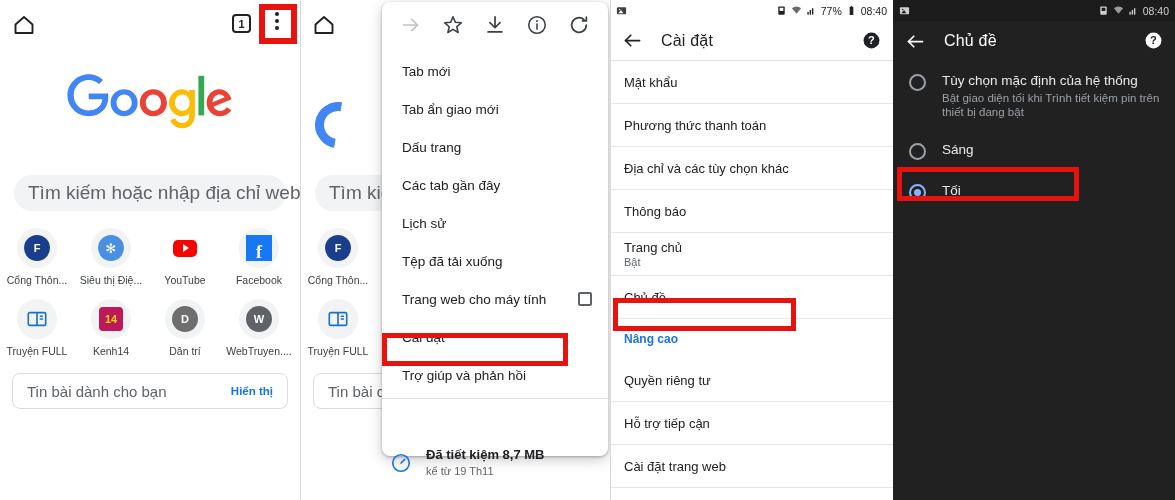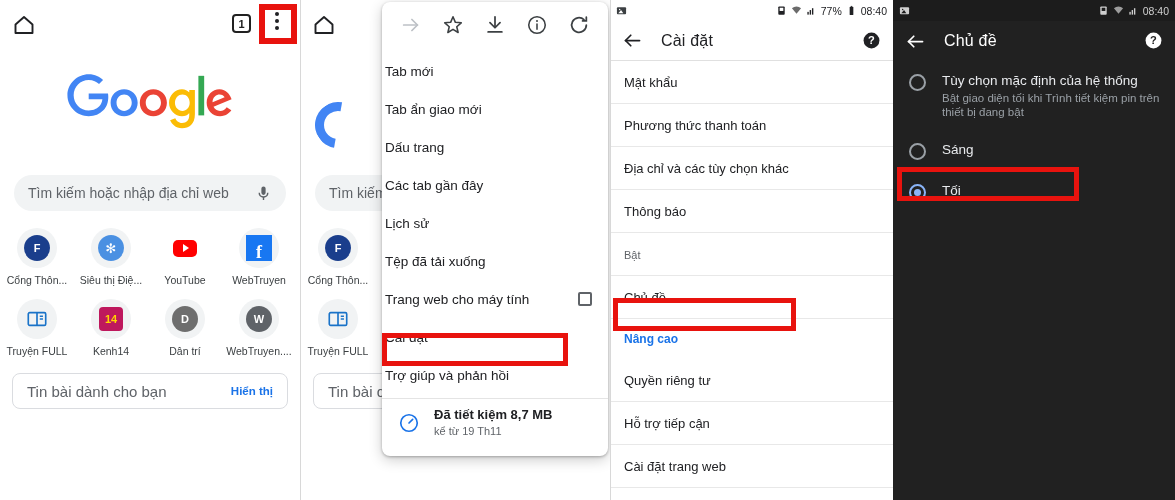--- a/index.html
+++ b/index.html
@@ -30,21 +30,21 @@
   .dots-wrap { position: absolute; top: 12px; left: 265px; width: 24px; height: 24px; }
   .dot { width: 4px; height: 4px; border-radius: 50%; background: #202124; margin: 0 auto 3px; }
 
   .glogo { margin: 26px auto 0; width: 170px; height: 56px; display: block; }
 
   .searchbar {
     position: absolute; left: 14px; top: 175px; width: 272px; height: 36px;
     background: #f1f3f4; border-radius: 20px;
     display: flex; align-items: center; padding: 0 14px;
   }
-  .searchbar .ph { font-size: 14px; color: #5f6368; flex: 1; white-space: nowrap; }
+  .searchbar .ph { font-size: 19px; color: #5f6368; flex: 1; white-space: nowrap; }
 
   .tiles { position: absolute; left: 0; top: 228px; width: 300px; }
   .tilerow { display: flex; }
   .tile { width: 70px; margin: 0 2px; text-align: center; }
   .tile .circ {
     width: 40px; height: 40px; border-radius: 50%; background: #f1f3f4;
     margin: 0 auto 6px; display: flex; align-items: center; justify-content: center;
     font-size: 13px; color: #fff; font-weight: 700; overflow: hidden;
   }
   .tile .lbl { font-size: 10.5px; color: #3c4043; white-space: nowrap; overflow: hidden; text-overflow: ellipsis; }
@@ -63,33 +63,33 @@
     position: absolute; left: 82px; top: 2px; width: 226px; height: 454px;
     background: #fff; border-radius: 8px;
     box-shadow: 0 1px 3px rgba(0,0,0,.28), 0 4px 14px rgba(0,0,0,.20);
     z-index: 30;
   }
   .menu-icons { display: flex; justify-content: space-around; align-items: center; height: 46px; padding: 0 8px; }
   .menu-icons .mi { width: 22px; height: 22px; }
   .menu-list { padding-top: 4px; }
   .menu-item {
     position: relative; height: 38px; display: flex; align-items: center;
-    padding: 0 3px; font-size: 13.5px; color: #202124; white-space: nowrap;
+    padding: 0 20px; font-size: 13.5px; color: #202124; white-space: nowrap;
   }
   .menu-item .chk {
     position: absolute; right: 16px; top: 12px; width: 14px; height: 14px;
     border: 2px solid #5f6368; border-radius: 2px;
   }
   .menu-item.hl { color: #202124; }
   .hlbox-menu {
     position: absolute; left: 0px; top: 331px; width: 186px; height: 33px;
     border: 5px solid #e8130e; z-index: 31; pointer-events: none;
   }
   .menu-divider { height: 1px; background: #e4e4e4; margin: 4px 0 0; }
-  .saver { display: flex; align-items: center; padding: 8px 16px 0; }
+  .saver { display: flex; align-items: center; padding: 8px 8px 0; margin-top: 40px; }
   .saver .gauge { width: 22px; height: 22px; margin-right: 14px; flex: 0 0 22px; }
   .saver .s1 { font-size: 13px; color: #202124; font-weight: 600; line-height: 15px; }
   .saver .s2 { font-size: 11px; color: #5f6368; line-height: 14px; margin-top: 2px; }
 
   
   .p3 { width: 283px; }
   .statusbar { height: 21px; display: flex; align-items: center; padding: 0 6px; font-size: 10.5px; }
   .sb-light { background: #fff; color: #202124; gap: 29px; }
   .sb-dark { background: #1c1c1c; color: #cfcfcf; }
   .statusbar .sb-left { display: flex; align-items: center; gap: 4px; }
@@ -194,21 +194,21 @@
             <span style="width:24px;height:17px;border-radius:5px;background:#ff0000;display:flex;align-items:center;justify-content:center">
               <span style="width:0;height:0;border-left:6px solid #fff;border-top:4px solid transparent;border-bottom:4px solid transparent;margin-left:2px"></span>
             </span>
           </div>
           <div class="lbl">YouTube</div>
         </div>
         <div class="tile">
           <div class="circ" style="background:#f1f3f4">
             <span style="width:26px;height:26px;background:#1877f2;color:#fff;font-size:18px;font-weight:700;display:flex;align-items:flex-end;justify-content:center;font-family:'Liberation Serif',serif;line-height:.95">f</span>
           </div>
-          <div class="lbl">WebTruyen</div>
+          <div class="lbl">Facebook</div>
         </div>
       </div>
       <div class="tilerow">
         <div class="tile">
           <div class="circ">
             <svg style="width:22px;height:22px" viewBox="0 0 24 24" fill="none" stroke="#1a73c8" stroke-width="1.8">
               <rect x="2.5" y="5" width="19" height="14" rx="1.5"></rect>
                 <line x1="12" y1="5" x2="12" y2="19"></line>
               <line x1="15" y1="9" x2="18.5" y2="9"></line>
                 <line x1="15" y1="12" x2="18.5" y2="12"></line>
@@ -406,20 +406,21 @@
       <div class="srow">
         <span class="st">Phương thức thanh toán</span>
       </div>
       <div class="srow">
         <span class="st">Địa chỉ và các tùy chọn khác</span>
       </div>
       <div class="srow">
         <span class="st">Thông báo</span>
       </div>
       <div class="srow">
+        <span class="st">Trang chủ</span>
         <span class="ss">Bật</span>
       </div>
       <div class="srow">
         <span class="st">Chủ đề</span>
       </div>
       <div class="srow section">
         <span class="st">Nâng cao</span>
       </div>
       <div class="srow">
         <span class="st">Quyền riêng tư</span>

